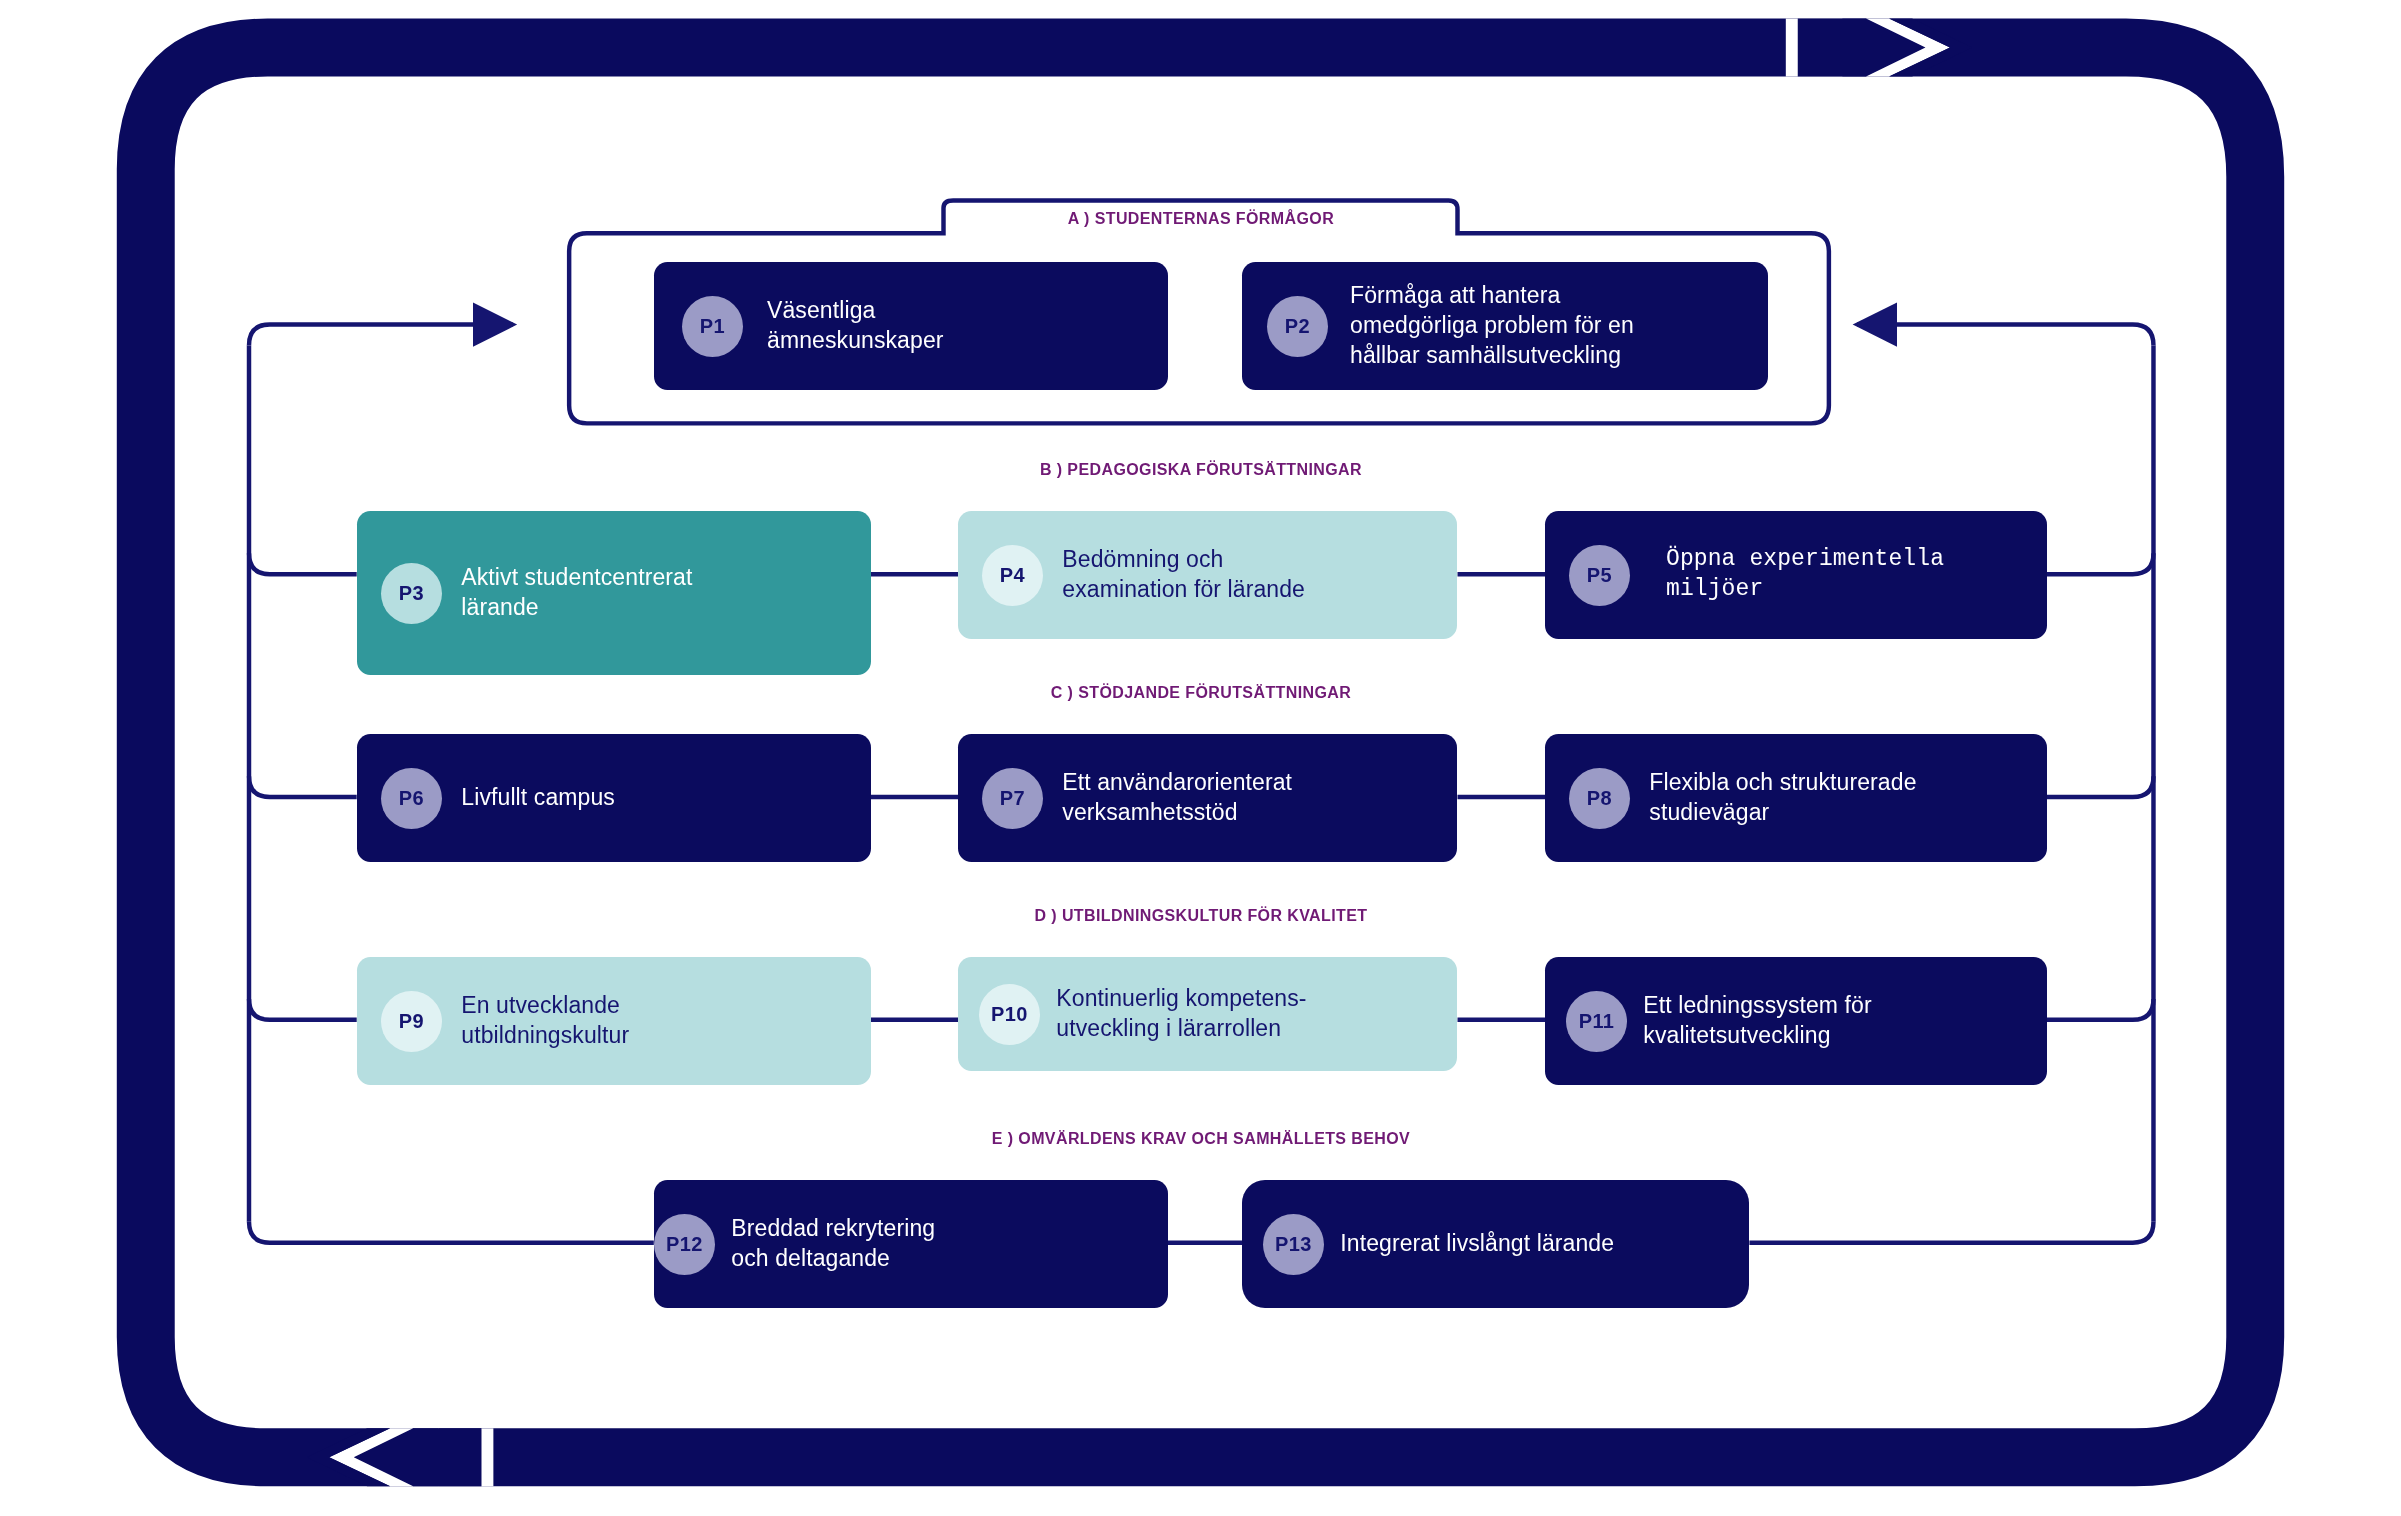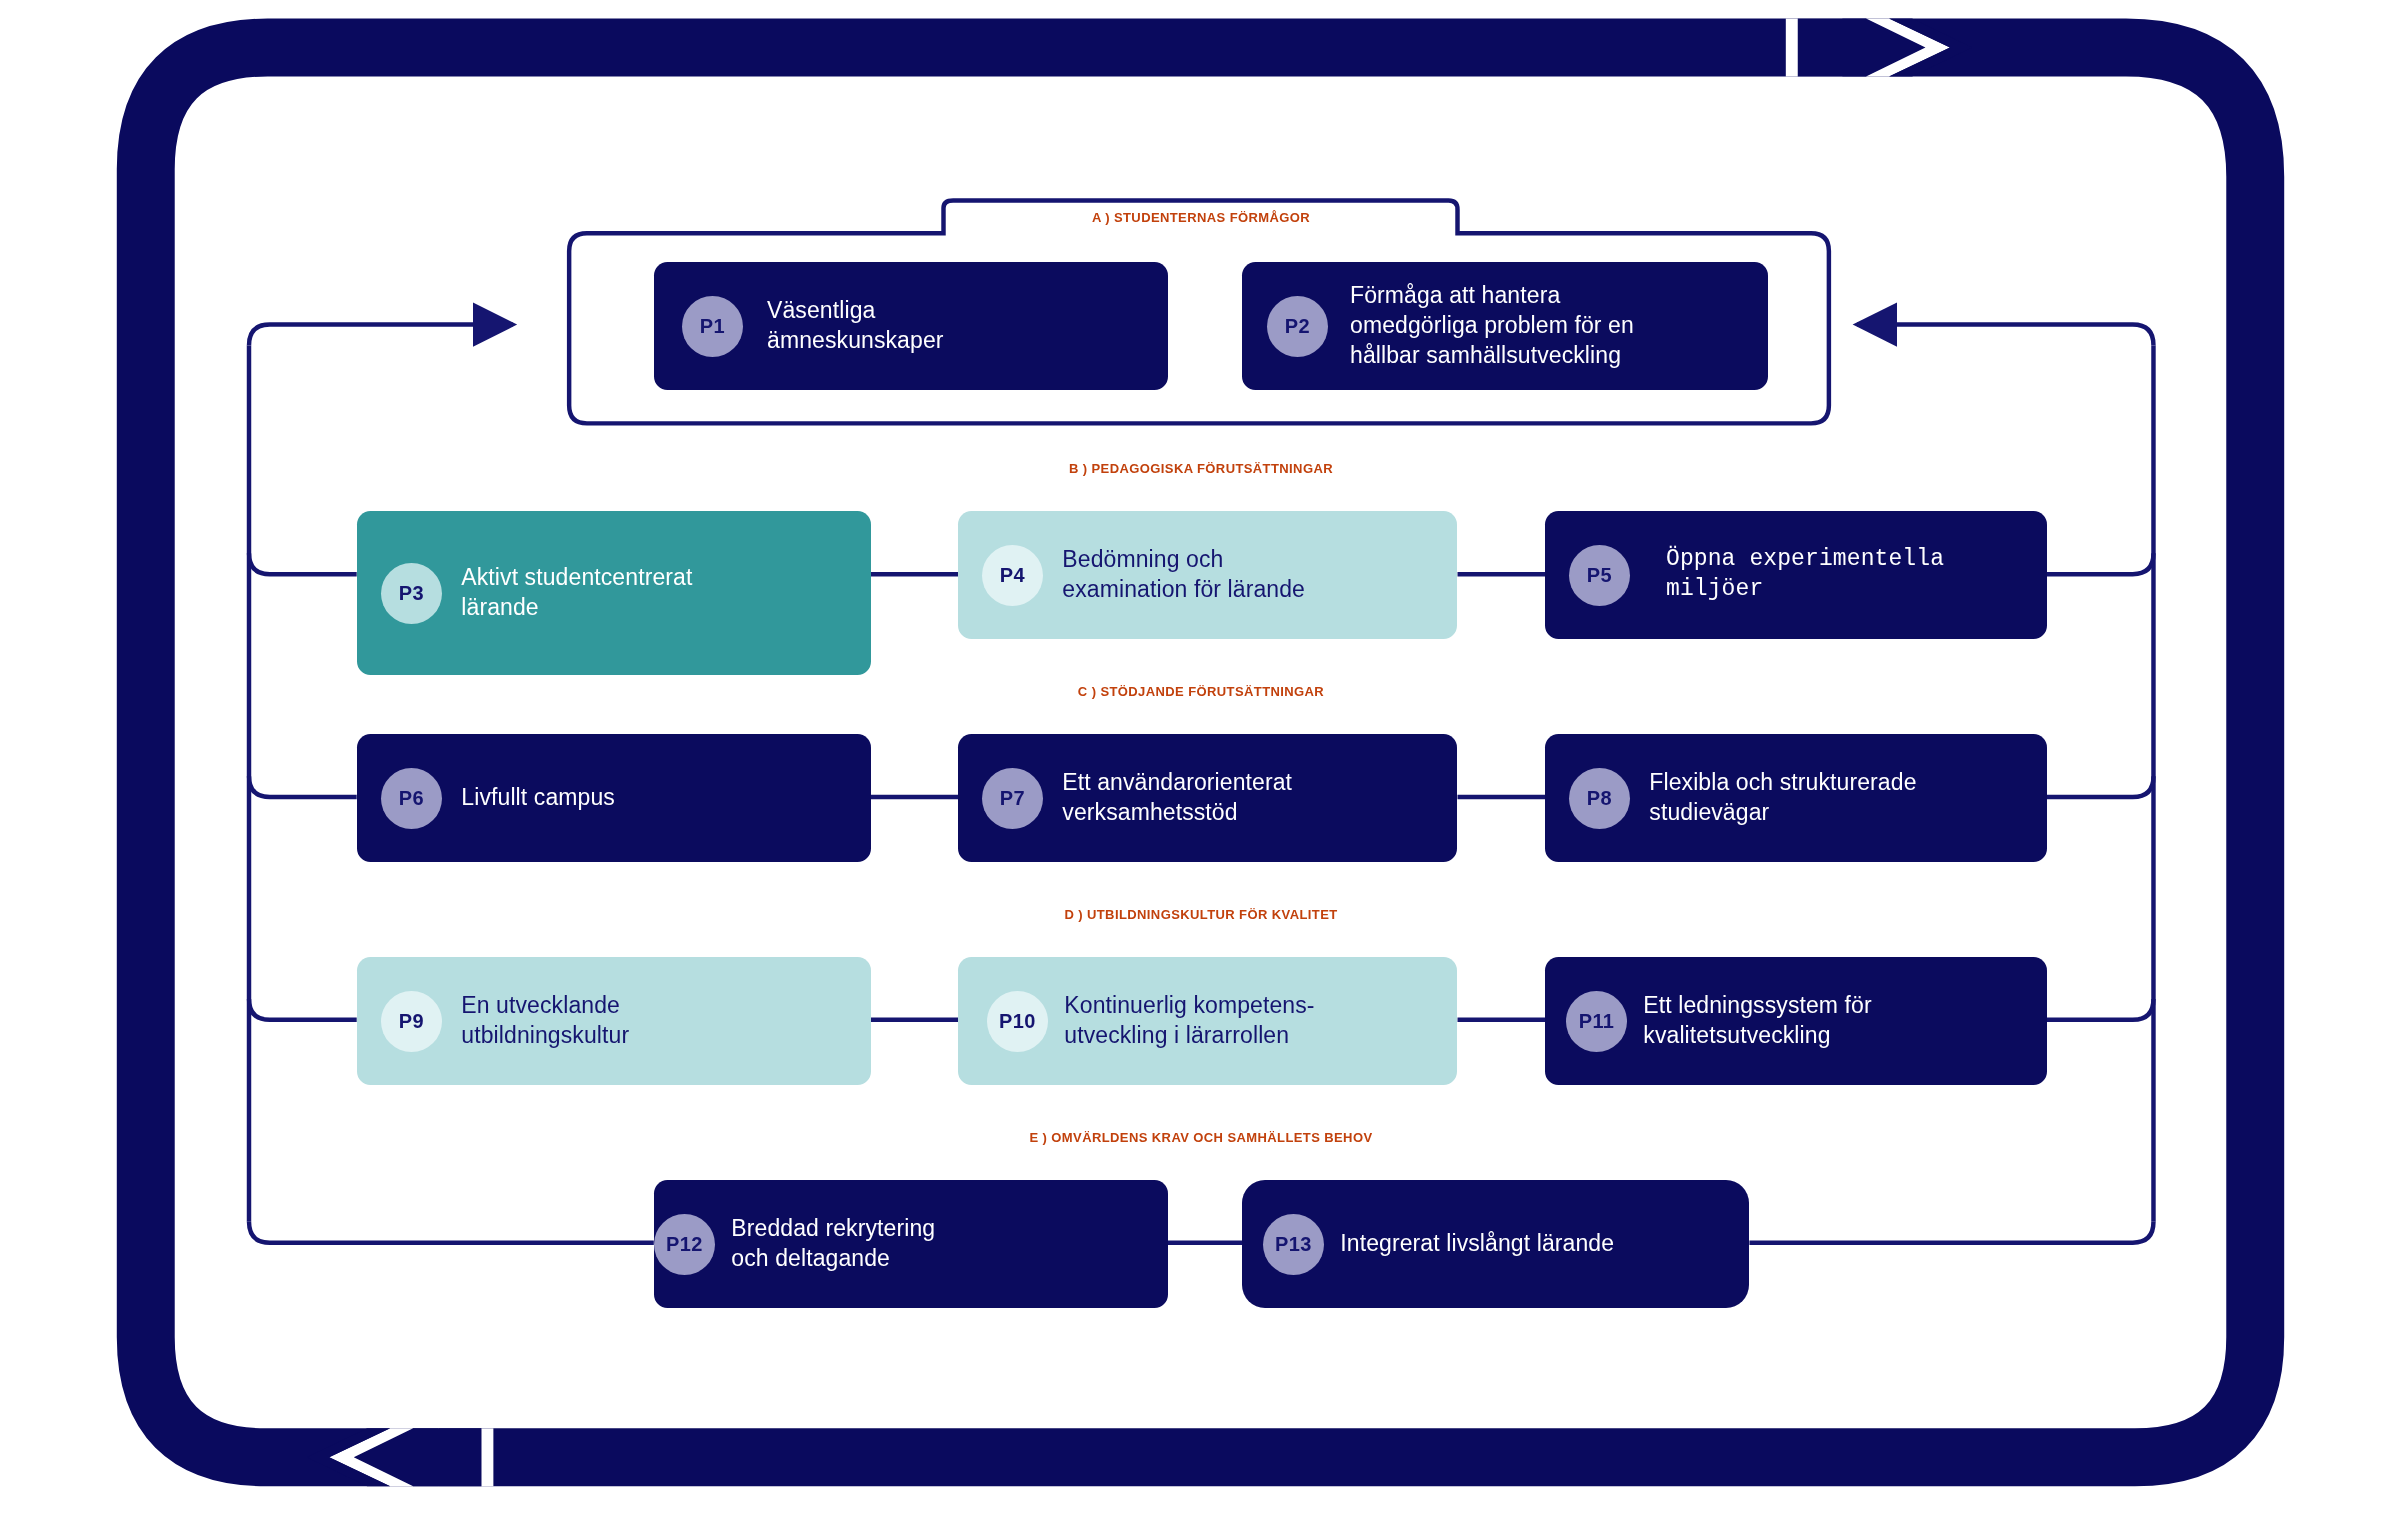--- a/index.html
+++ b/index.html
@@ -8,21 +8,21 @@
   #wires{position:absolute;left:0;top:0;width:2401px;height:1516px;}
 
   .banner-text{
     position:absolute;color:#ffffff;font-weight:bold;font-size:23px;
     letter-spacing:0.1px;white-space:nowrap;
   }
   .band-top-text{left:1131px;top:89px;}
   .band-bot-text{left:495px;top:1385px;}
 
   .sect-title{
-    position:absolute;color:#c2410c;font-weight:bold;font-size:13px;
+    position:absolute;color:#701a75;font-weight:bold;font-size:16px;
     letter-spacing:0.4px;white-space:nowrap;text-align:center;
     transform:translateX(-50%);
   }
 
   .pbox{position:absolute;border-radius:13.4px;display:flex;align-items:center;box-sizing:border-box;}
   .pbox.navy{background:#0b0b5e;}
   .pbox.teal{background:#31989b;}
   .pbox.lteal{background:#b6dee0;}
 
   .pcircle{
@@ -189,21 +189,21 @@
     <div class="plabel lightTxt" style="margin-left:19.3px;">Flexibla och strukturerade
 studievägar</div>
   </div>
 
   <div class="pbox lteal" style="left:357px;top:957px;width:514px;height:128px;">
     <div class="pcircle onLteal" style="width:61px;height:61px;margin-left:24px;">P9</div>
     <div class="plabel darkTxt" style="margin-left:19.3px;">En utvecklande
 utbildningskultur</div>
   </div>
 
-  <div class="pbox lteal" style="left:958px;top:957px;width:499px;height:128px;padding-left:8px;">
+  <div class="pbox lteal" style="left:958px;top:957px;width:499px;height:114px;">
     <div class="pcircle onLteal" style="width:61px;height:61px;margin-left:21px;">P10</div>
     <div class="plabel darkTxt" style="margin-left:16.3px;">Kontinuerlig kompetens-
 utveckling i lärarrollen</div>
   </div>
 
   <div class="pbox navy" style="left:1545px;top:957px;width:502px;height:128px;">
     <div class="pcircle onNavy" style="width:61px;height:61px;margin-left:21px;">P11</div>
     <div class="plabel lightTxt" style="margin-left:16.3px;">Ett ledningssystem för
 kvalitetsutveckling</div>
   </div>

